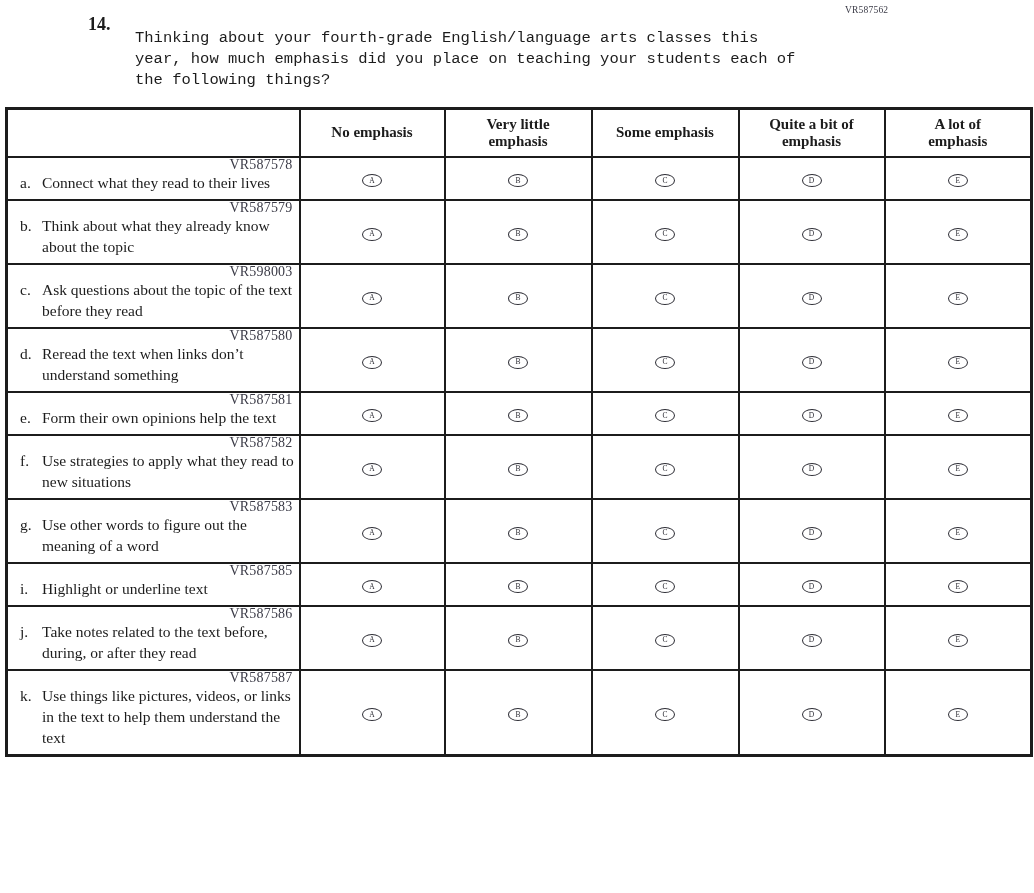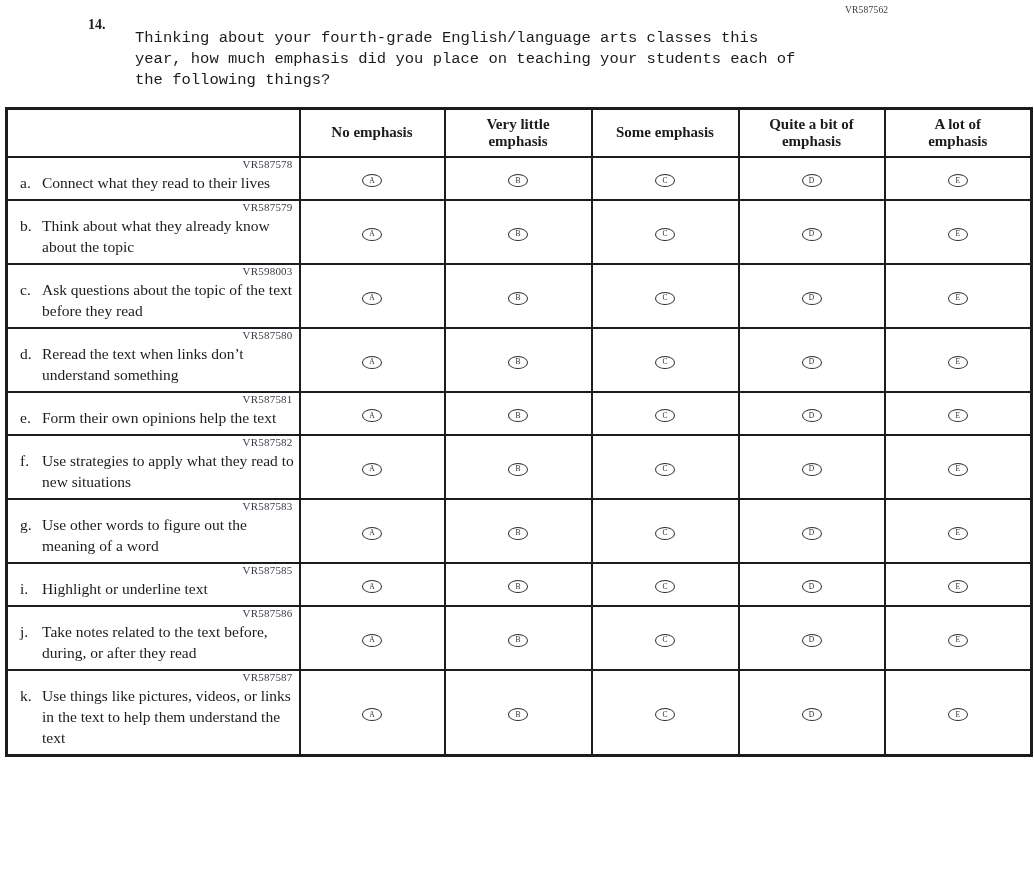--- a/index.html
+++ b/index.html
@@ -15,21 +15,21 @@
     position: absolute; left: 845px; top: 5px;
     font-size: 9.5px; color: #3b3b47; letter-spacing: 0.2px;
   }
   .question-block {
     display: flex;
     padding: 14px 0 0 88px;
     width: 820px;
   }
   .qnum {
     flex: none; width: 33px;
-    font-weight: bold; font-size: 14px; line-height: 21px;
+    font-weight: bold; font-size: 18px; line-height: 21px;
   }
   .qbody { flex: 1; }
   .qtext {
     margin: 14px; font-size: 15.5px; line-height: 21px; max-width: 672px; font-family: Liberation Mono, monospace;
   }
   .instruction {
     margin: 14px 0 0 0; font-size: 15.5px; line-height: 21px;
   }
   .b { font-weight: bold; }
 
@@ -49,21 +49,21 @@
     white-space: pre-line;
     height: 48px; padding: 2px;
   }
   .q-cell {
     padding: 1px 4px 6px 12px;
     vertical-align: top;
     background: #ffffff;
   }
   .vr {
     text-align: right;
-    font-size: 11px; line-height: 11px;
+    font-size: 14px; line-height: 11px;
     color: #3b3b47; padding-right: 2px; letter-spacing: 0.2px;
   }
   .q-line {
     display: flex;
     font-size: 15.5px; line-height: 21px;
     margin-top: 2px;
   }
   .q-letter { flex: none; width: 22px; }
   .q-text { flex: 1; }
   .opt-cell {

